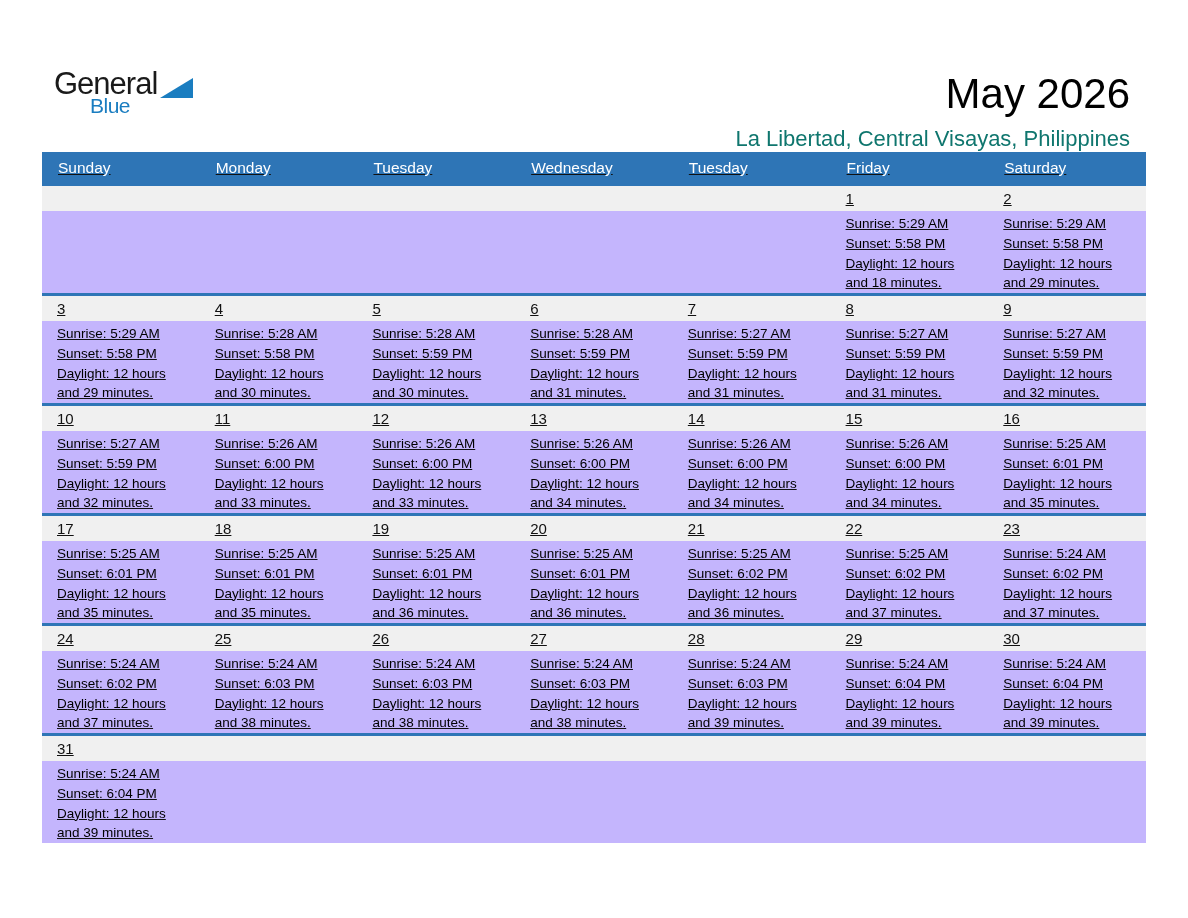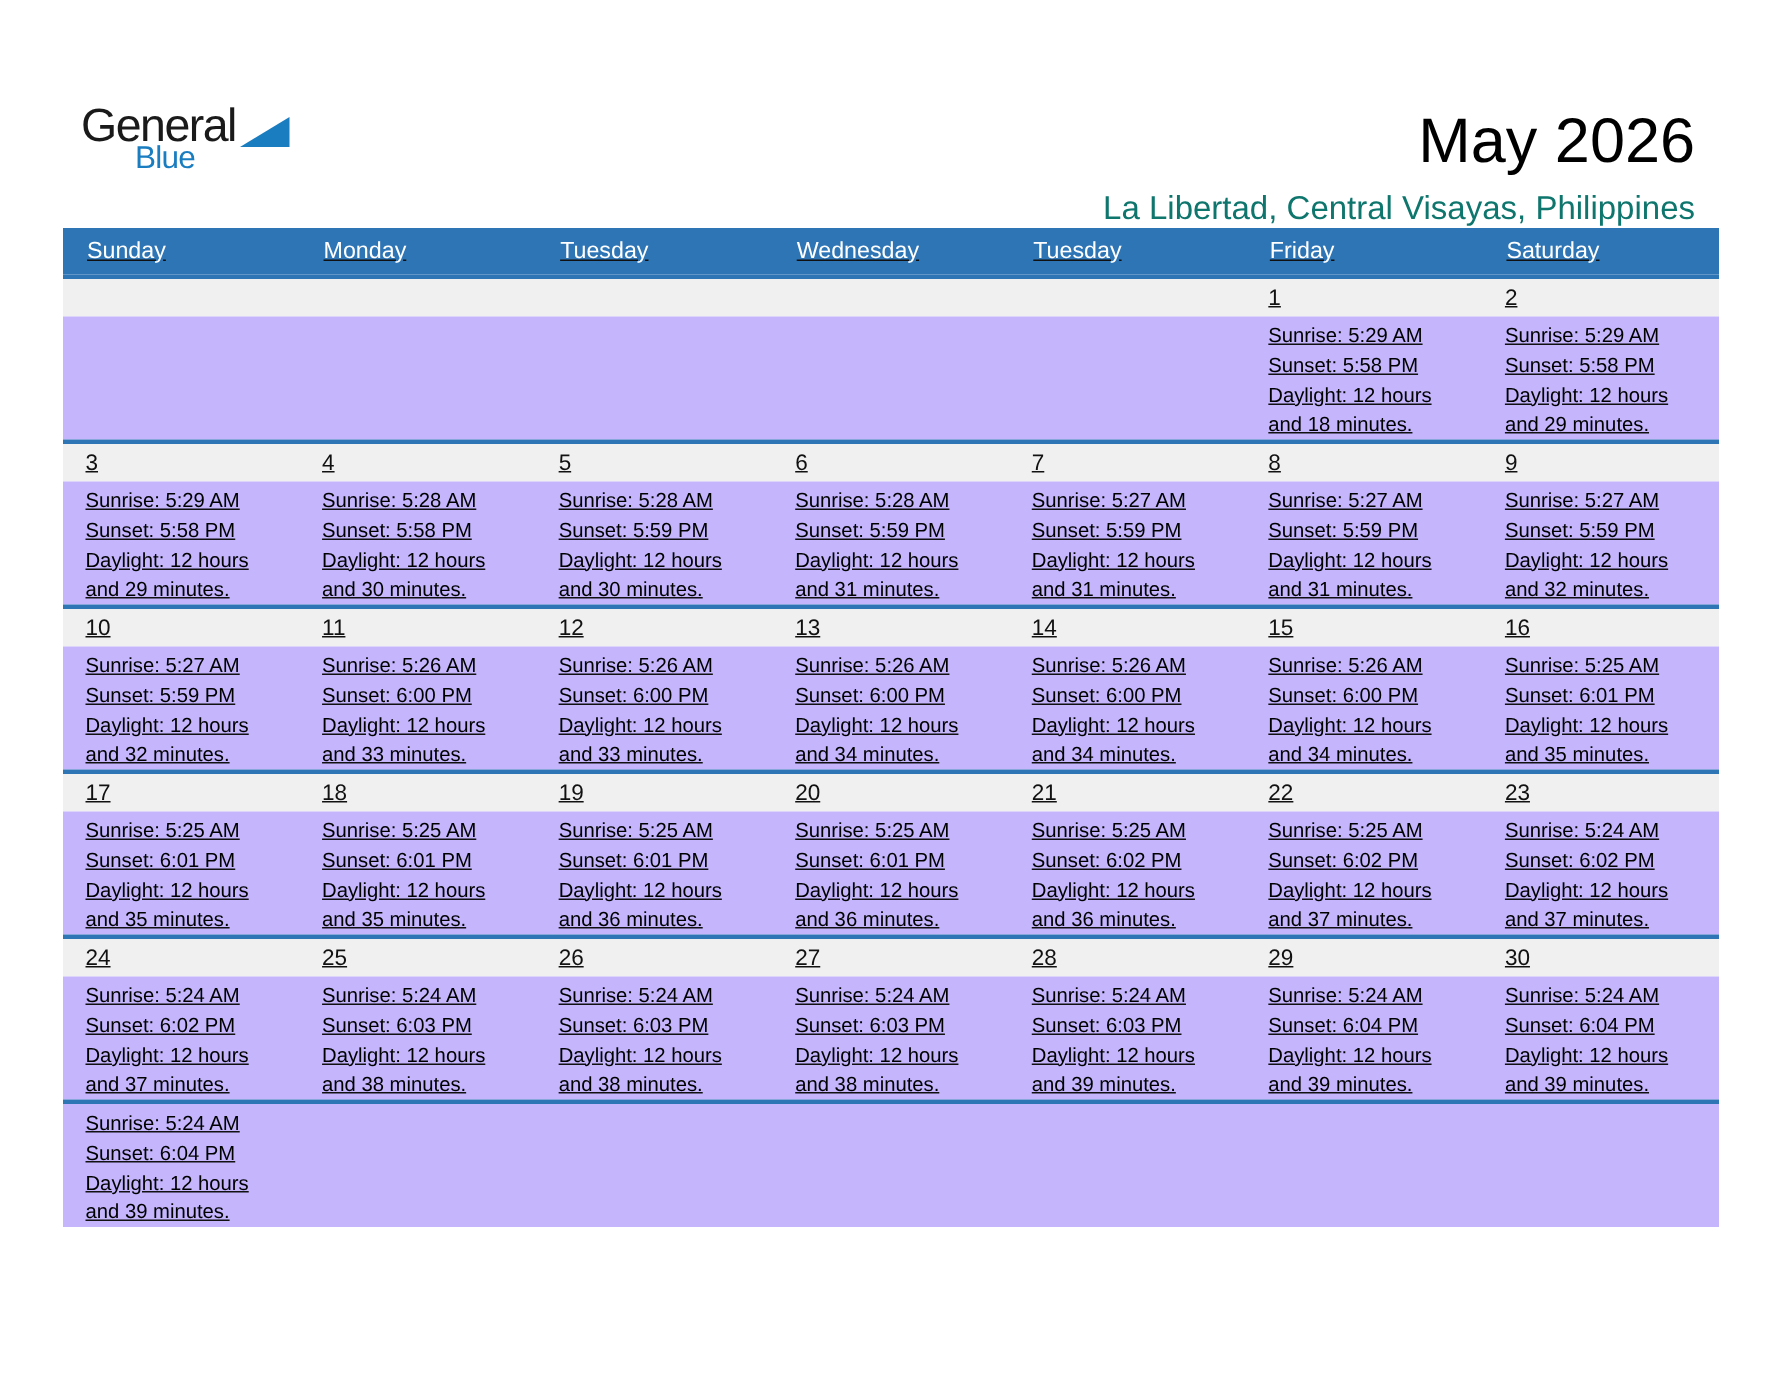--- a/index.html
+++ b/index.html
@@ -331,20 +331,29 @@
             </div>
             <div class="det-cell">
               <div class="line">Sunrise: 5:24 AM</div>
               <div class="line">Sunset: 6:04 PM</div>
               <div class="line">Daylight: 12 hours</div>
               <div class="line">and 39 minutes.</div>
             </div>
           </div>
         </div>
         <div class="week">
+          <div class="nums">
+            <div class="num-cell">31</div>
+            <div class="num-cell"></div>
+            <div class="num-cell"></div>
+            <div class="num-cell"></div>
+            <div class="num-cell"></div>
+            <div class="num-cell"></div>
+            <div class="num-cell"></div>
+          </div>
           <div class="dets">
             <div class="det-cell">
               <div class="line">Sunrise: 5:24 AM</div>
               <div class="line">Sunset: 6:04 PM</div>
               <div class="line">Daylight: 12 hours</div>
               <div class="line">and 39 minutes.</div>
             </div>
             <div class="det-cell"></div>
             <div class="det-cell"></div>
             <div class="det-cell"></div>

